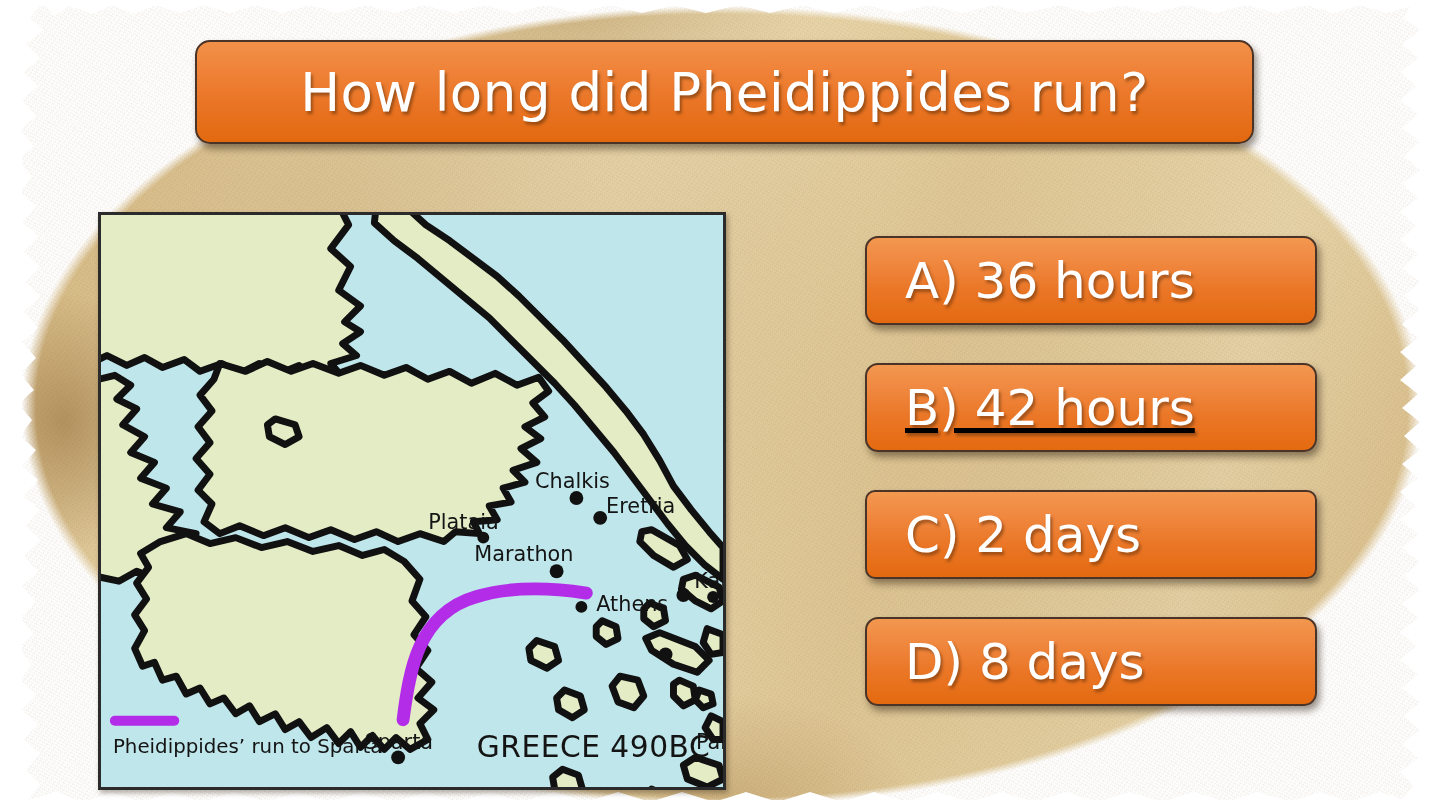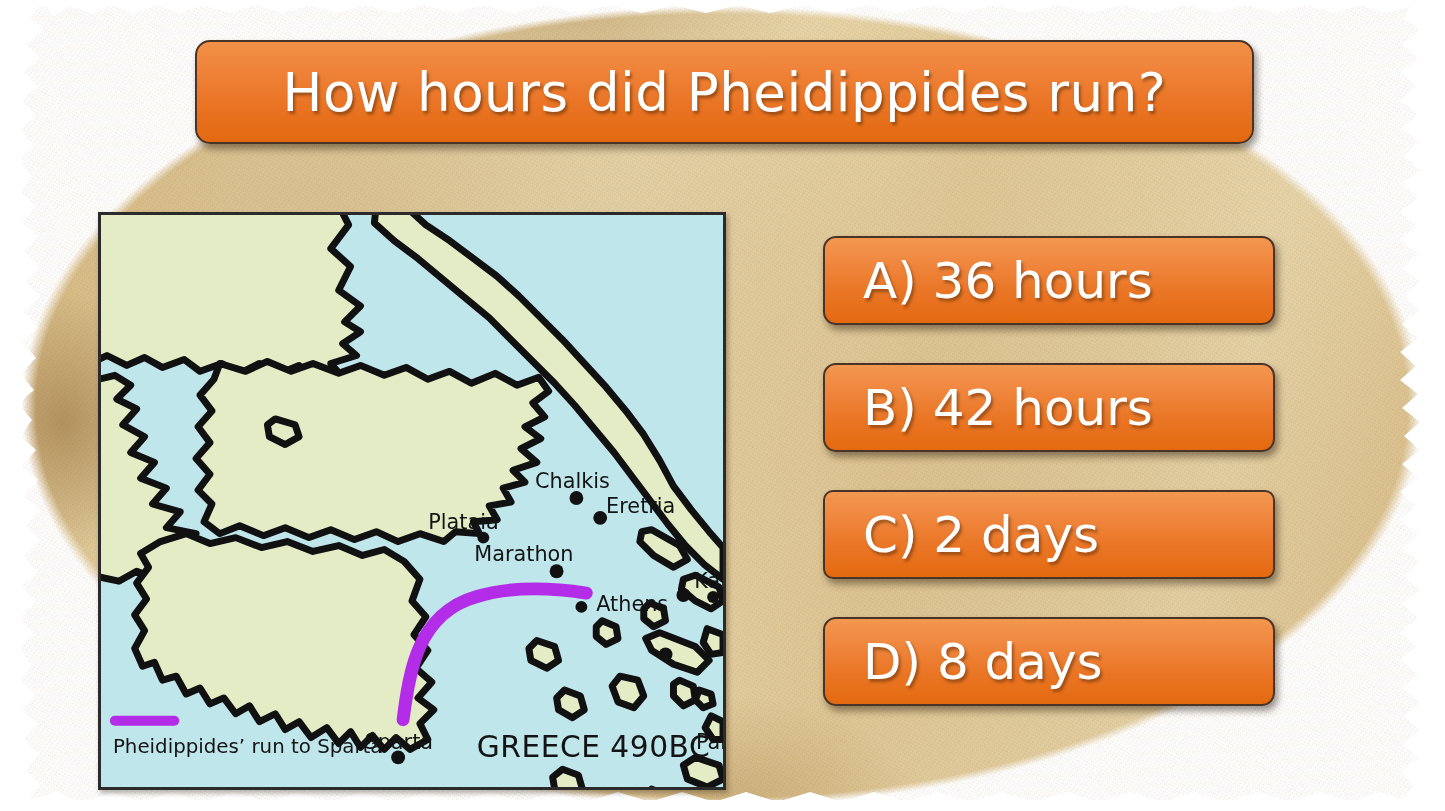--- a/index.html
+++ b/index.html
@@ -78,41 +78,41 @@
     font-size: 53px;
     font-weight: 400;
     letter-spacing: .5px;
     text-shadow: 2px 3px 3px rgba(90,45,10,0.55);
     white-space: nowrap;
   }
 
   
   .answer-btn {
     position: absolute;
-    left: 823px;
+    left: 865px;
     width: 452px;
     height: 89px;
     border-radius: 13px;
     border: 2px solid #4a3327;
     background: linear-gradient(180deg, #f3974f 0%, #f08941 26%, #ea7626 62%, #e46a10 100%);
     box-shadow: 3px 5px 7px rgba(40,25,10,0.45);
     box-sizing: border-box;
     display: flex;
     align-items: center;
     padding-left: 38px;
   }
   .answer-btn .answer-text {
     color: #ffffff;
     font-family: "DejaVu Sans", sans-serif;
     font-size: 50px;
     text-shadow: 2px 3px 3px rgba(95,48,12,0.55);
     white-space: nowrap;
   }
   #answer-a { top: 236px; }
-  #answer-b { top: 363px; }
+  #answer-b { top: 363px; text-decoration: underline; }
   #answer-c { top: 490px; border-radius: 10px; }
   #answer-d { top: 617px; }
 
   
   #map-panel {
     position: absolute;
     left: 98px;
     top: 188px;
     width: 628px;
     height: 578px;
@@ -184,21 +184,21 @@
       L 266,802 L 298,792 L 330,802 L 362,792 L 394,802 L 426,792 L 458,802 L 490,792
       L 522,802 L 554,792 L 586,802 L 618,792 L 650,802 L 682,792 L 714,802 L 746,792
       L 778,802 L 810,792 L 842,802 L 874,792 L 906,802 L 938,792 L 970,802 L 1002,792
       L 1034,802 L 1066,792 L 1098,802 L 1130,792 L 1162,802 L 1194,792 L 1226,802
       L 1258,792 L 1290,802 L 1320,792 L 1350,802 L 1380,792 L 1404,800 L 1404,811
       L 28,811 Z"></path>
   </svg>
 </div>
 
 <div id="title-banner">
-  <span class="title-text">How hours did Pheidippides run?</span>
+  <span class="title-text">How long did Pheidippides run?</span>
 </div>
 
 <div class="answer-btn" id="answer-a">
   <span class="answer-text">A) 36 hours</span>
 </div>
 <div class="answer-btn" id="answer-b">
   <span class="answer-text">B) 42 hours</span>
 </div>
 <div class="answer-btn" id="answer-c">
   <span class="answer-text">C) 2 days</span>

